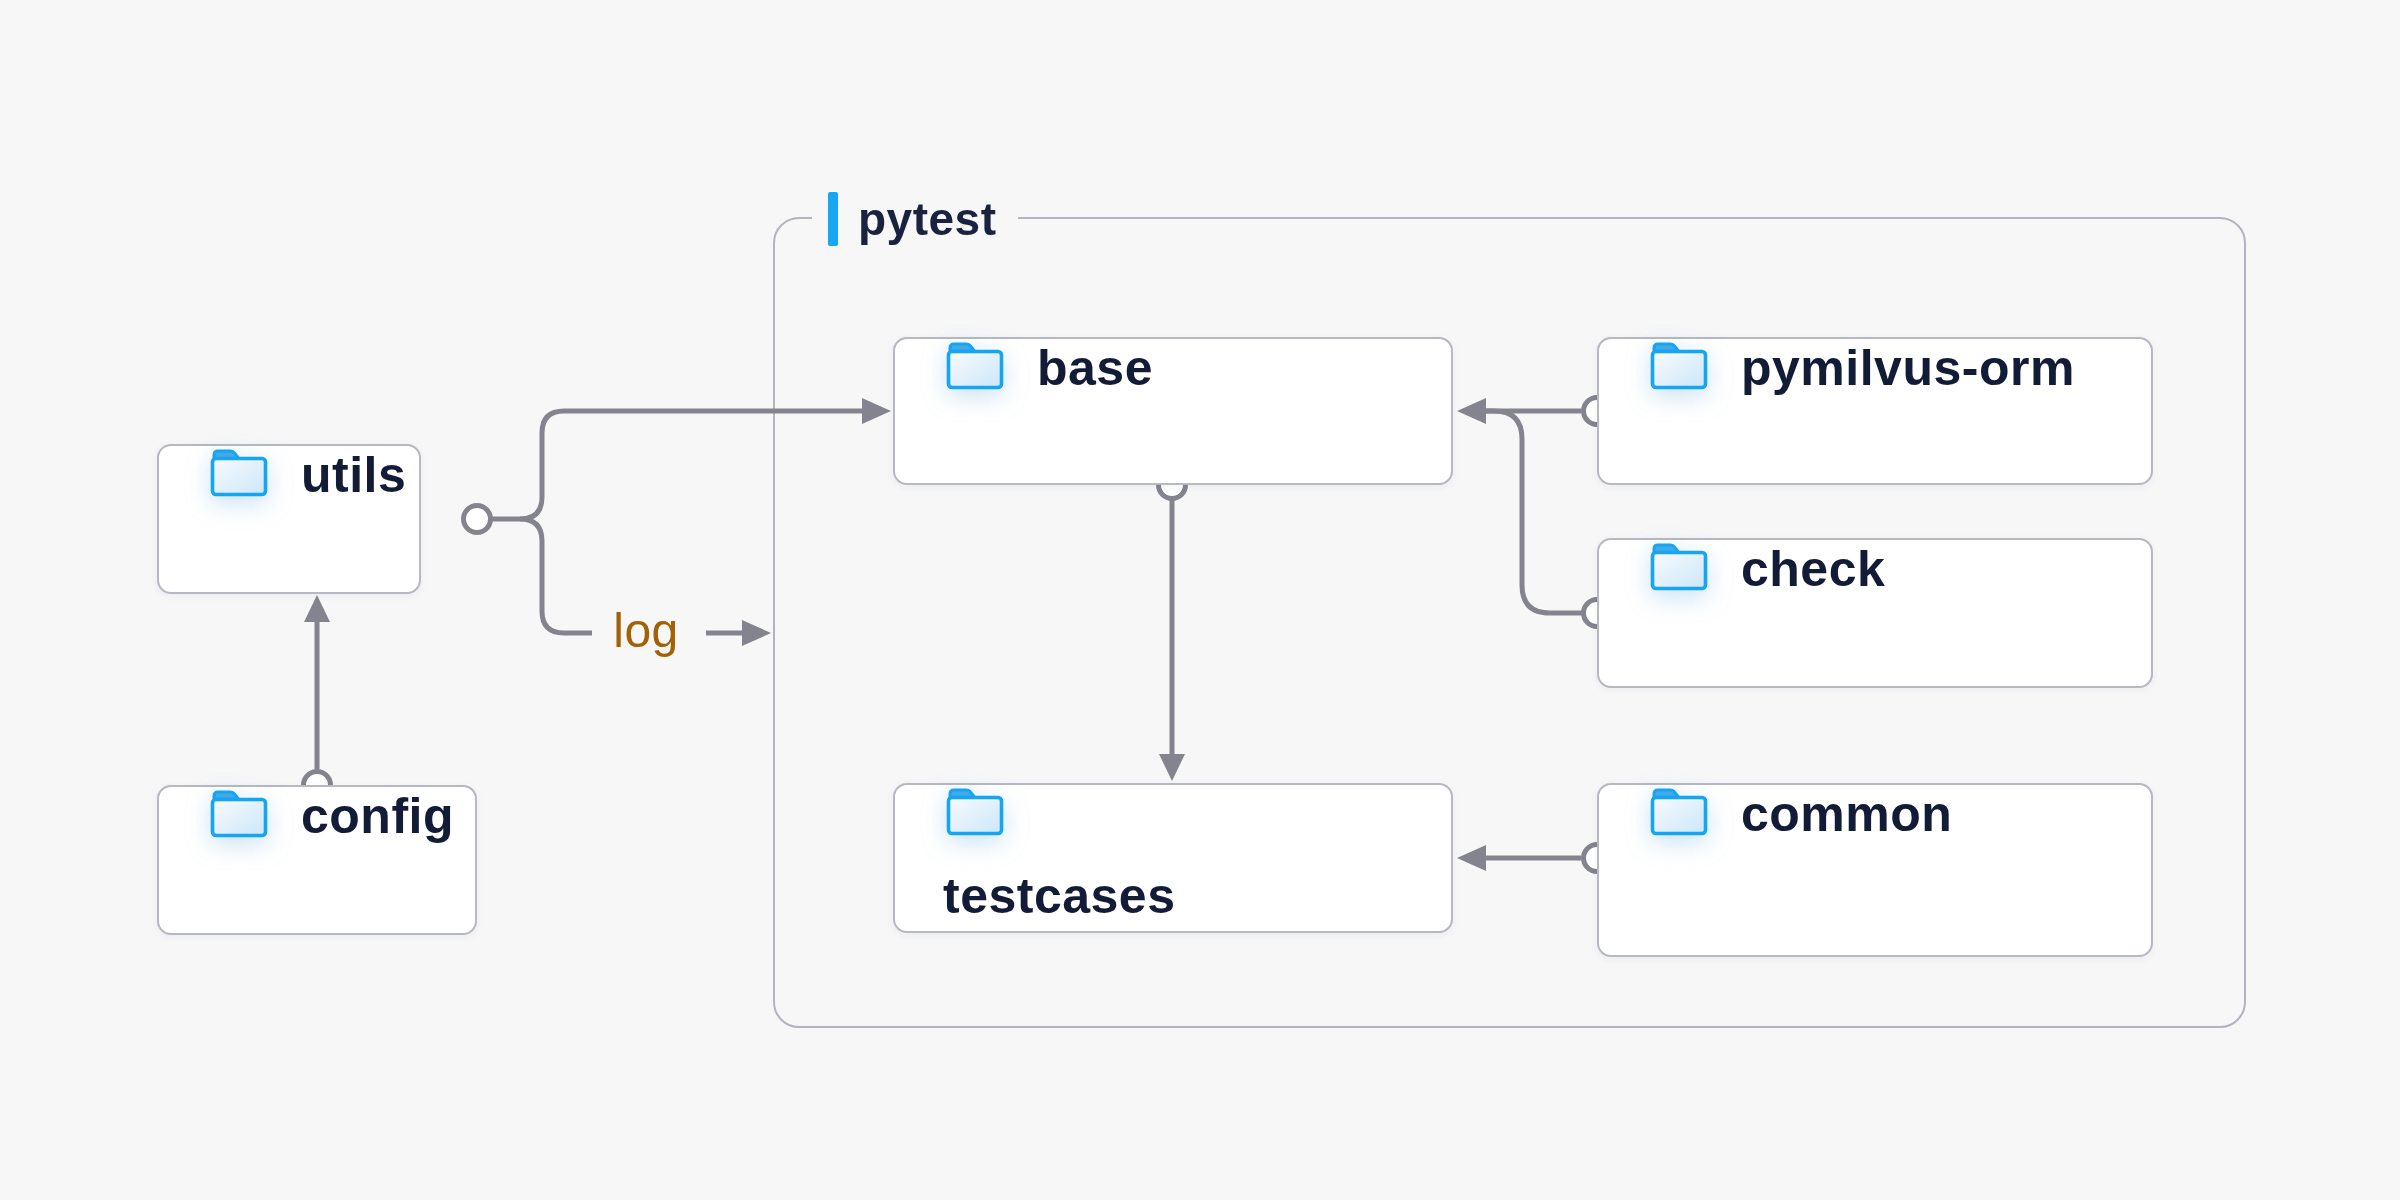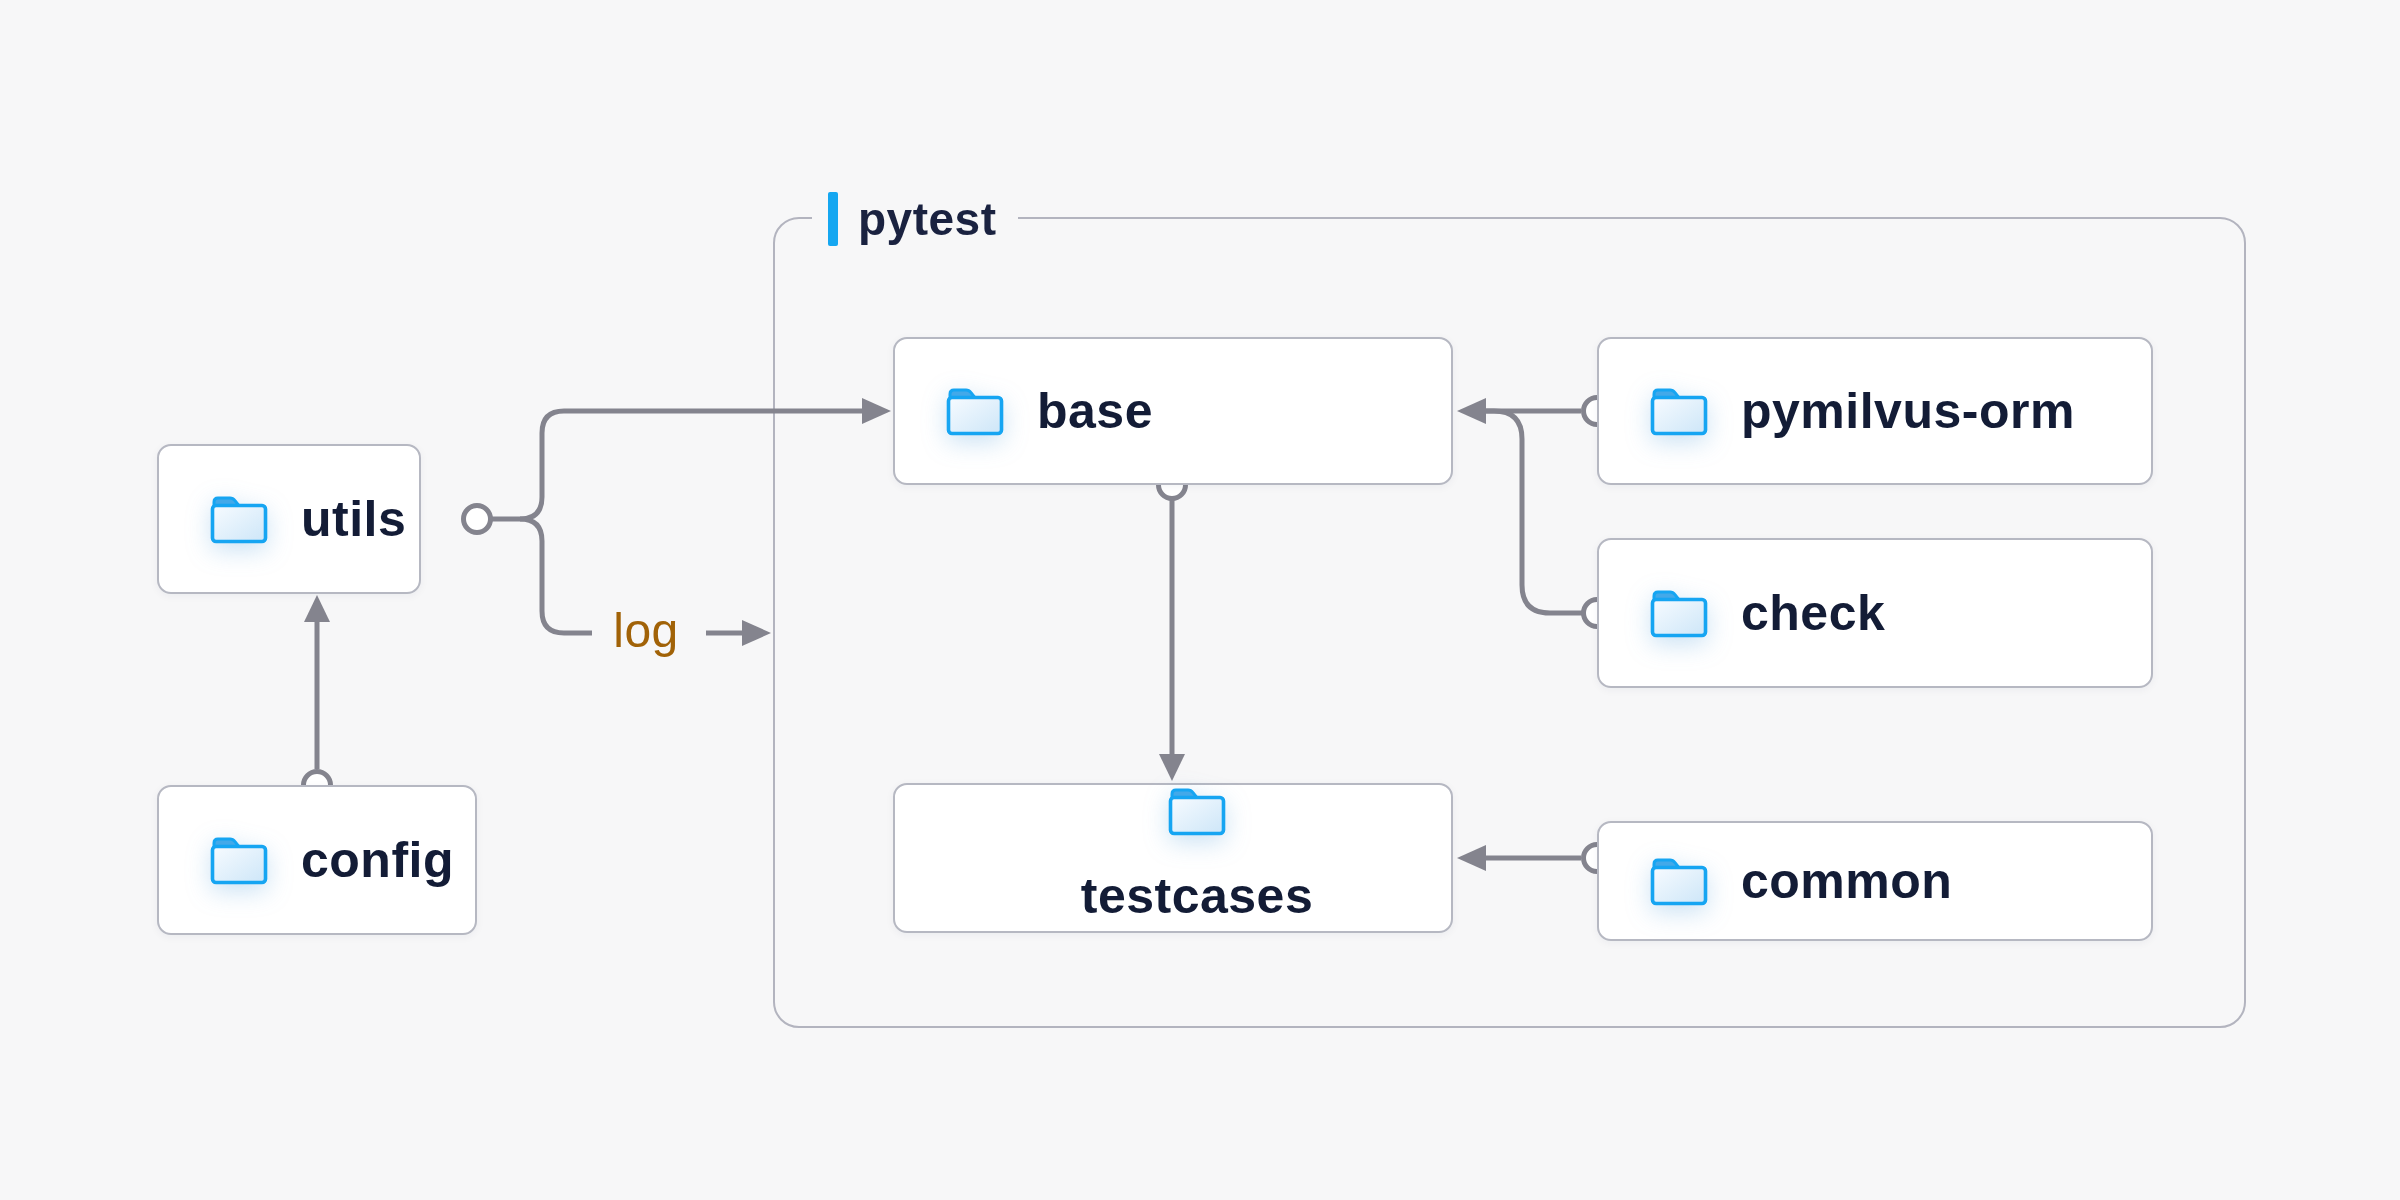--- a/index.html
+++ b/index.html
@@ -32,21 +32,21 @@
   
   svg.wires{position:absolute;left:0;top:0;width:2400px;height:1200px;}
   .wire{stroke:#84848e;stroke-width:5;fill:none;}
   .port{fill:#ffffff;stroke:#84848e;stroke-width:5;}
   .head{fill:#84848e;stroke:none;}
 
   
   .node{
     position:absolute;box-sizing:border-box;
     background:#ffffff;border:2px solid #b6b8c2;border-radius:14px;
-    display:flex;align-items:center;gap:30px;padding-left:48px;
+    display:flex;align-items:flex-start;gap:30px;padding-left:48px;
     box-shadow:0 2px 8px rgba(25,39,80,0.05);
   }
   .node .label{
     font-size:50px;font-weight:700;color:#131c36;letter-spacing:0.5px;
     white-space:nowrap;
   }
   .folder-svg{
     width:64px;height:52px;flex:0 0 auto;
     filter:drop-shadow(0 7px 12px rgba(70,150,215,0.28));
   }
@@ -149,21 +149,21 @@
   </div>
 
   <div class="node" style="left:893px;top:783px;width:560px;height:150px;flex-direction:column;">
     <svg class="folder-svg" viewBox="0 0 64 52">
       <path d="M7 18 V9 Q7 5 11 5 H23 Q26 5 27.8 7.4 L33 14 H7 Z" fill="#43a9e9" stroke="#16a5f2" stroke-width="3" stroke-linejoin="round"></path>
       <rect x="5.5" y="12.5" width="53" height="36" rx="3.5" fill="url(#foldergrad)" stroke="#16a5f2" stroke-width="3.6"></rect>
     </svg>
     <span class="label">testcases</span>
   </div>
 
-  <div class="node" style="left:1597px;top:783px;width:556px;height:120px;margin-top:38px;">
+  <div class="node" style="left:1597px;top:783px;width:556px;height:174px;">
     <svg class="folder-svg" viewBox="0 0 64 52">
       <path d="M7 18 V9 Q7 5 11 5 H23 Q26 5 27.8 7.4 L33 14 H7 Z" fill="#43a9e9" stroke="#16a5f2" stroke-width="3" stroke-linejoin="round"></path>
       <rect x="5.5" y="12.5" width="53" height="36" rx="3.5" fill="url(#foldergrad)" stroke="#16a5f2" stroke-width="3.6"></rect>
     </svg>
     <span class="label">common</span>
   </div>
 
 </div>
 
 </body></html>

